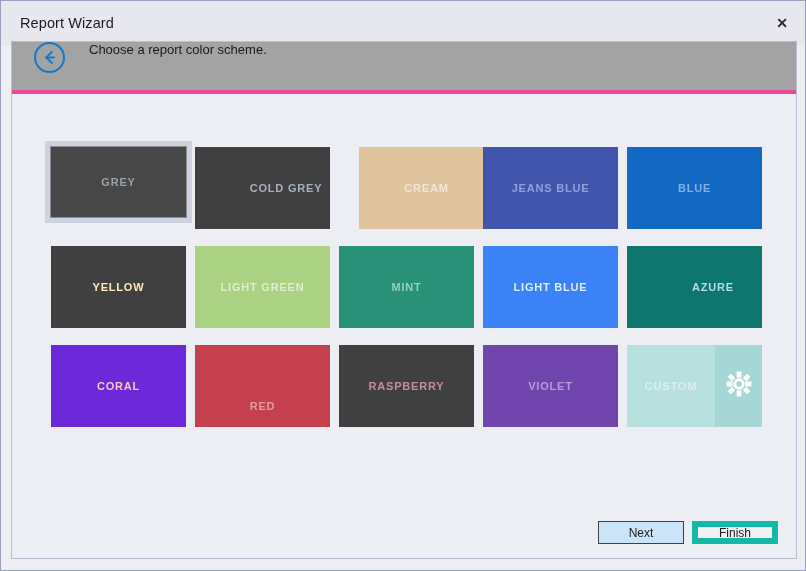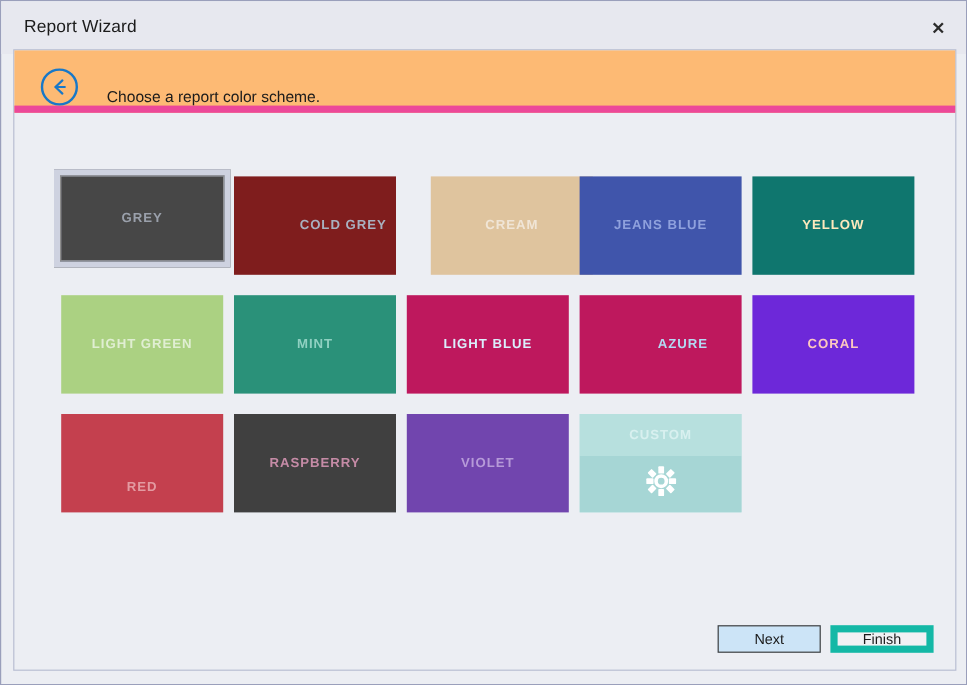--- a/index.html
+++ b/index.html
@@ -65,24 +65,24 @@
     box-sizing: border-box;
     border: 1px solid #b9bed2;
     background: #eceef3;
     display: flex;
     flex-direction: column;
   }
 
   .header-band {
     flex: 0 0 52px;
     box-sizing: border-box;
-    border-bottom: 6px solid #ec4899;
-    background: #fdba74;
-    display: flex;
-    align-items: flex-end;
+    border-bottom: 4px solid #ec4899;
+    background: #a3a3a3;
+    display: flex;
+    align-items: flex-start;
     padding-left: 22px;
   }
   .back-circle {
     width: 31px;
     height: 31px;
     flex: 0 0 31px;
     border-radius: 50%;
     border: 2px solid #1878c8;
     display: flex;
     align-items: center;
@@ -152,21 +152,20 @@
     border: 1px solid #8d8d8d;
     pointer-events: none;
   }
 
   
   .tile.custom {
     display: flex;
     align-items: stretch;
     justify-content: flex-end;
     padding: 0;
-    flex-direction: column;
   }
   .custom-left {
     flex: 1 1 auto;
     display: flex;
     align-items: center;
     justify-content: center;
   }
   .custom-right {
     flex: 0 0 47px;
     display: flex;
@@ -226,56 +225,61 @@
     <div class="content">
 
       <div class="grid" id="grid">
           <div class="tile-cell">
             <div class="tile selected" style="background: rgb(71, 71, 71);">
               <span class="tile-label" style="color: rgb(154, 160, 171);">GREY</span>
               <span class="tile-inner-border"></span>
             </div>
           </div>
           <div class="tile-cell">
-            <div class="tile" style="background: #7f1d1d; padding-left: 47px;">
+            <div class="tile" style="background: #404040; padding-left: 47px;">
               <span class="tile-label" style="color: rgb(168, 176, 191);">COLD GREY</span>
             </div>
           </div>
           <div class="tile-cell">
             <div class="tile" style="background: rgb(223, 196, 158); margin-left: 20px;">
               <span class="tile-label" style="color: rgb(240, 229, 214);">CREAM</span>
             </div>
           </div>
           <div class="tile-cell">
             <div class="tile" style="background: rgb(64, 85, 171);">
               <span class="tile-label" style="color: rgb(143, 161, 221);">JEANS BLUE</span>
             </div>
           </div>
           <div class="tile-cell">
-            <div class="tile" style="background: #0f766e;">
+            <div class="tile" style="background: rgb(18, 104, 195);">
+              <span class="tile-label" style="color: rgb(127, 177, 228);">BLUE</span>
+            </div>
+          </div>
+          <div class="tile-cell">
+            <div class="tile" style="background: #404040;">
               <span class="tile-label" style="color: rgb(254, 233, 189);">YELLOW</span>
             </div>
           </div>
           <div class="tile-cell">
             <div class="tile" style="background: rgb(171, 209, 130);">
               <span class="tile-label" style="color: rgb(224, 238, 210);">LIGHT GREEN</span>
             </div>
           </div>
           <div class="tile-cell">
             <div class="tile" style="background: rgb(42, 145, 121);">
               <span class="tile-label" style="color: rgb(143, 208, 193);">MINT</span>
             </div>
           </div>
           <div class="tile-cell">
-            <div class="tile" style="background: #be185d;">
+            <div class="tile" style="background: #3b82f6;">
               <span class="tile-label" style="color: rgb(219, 238, 252);">LIGHT BLUE</span>
             </div>
           </div>
           <div class="tile-cell">
-            <div class="tile" style="background: #be185d; padding-left: 37px;">
+            <div class="tile" style="background: #0f766e; padding-left: 37px;">
               <span class="tile-label" style="color: rgb(179, 217, 243);">AZURE</span>
             </div>
           </div>
           <div class="tile-cell">
             <div class="tile" style="background: #6d28d9;">
               <span class="tile-label" style="color: rgb(252, 200, 191);">CORAL</span>
             </div>
           </div>
           <div class="tile-cell">
             <div class="tile" style="background: rgb(196, 64, 78);">

